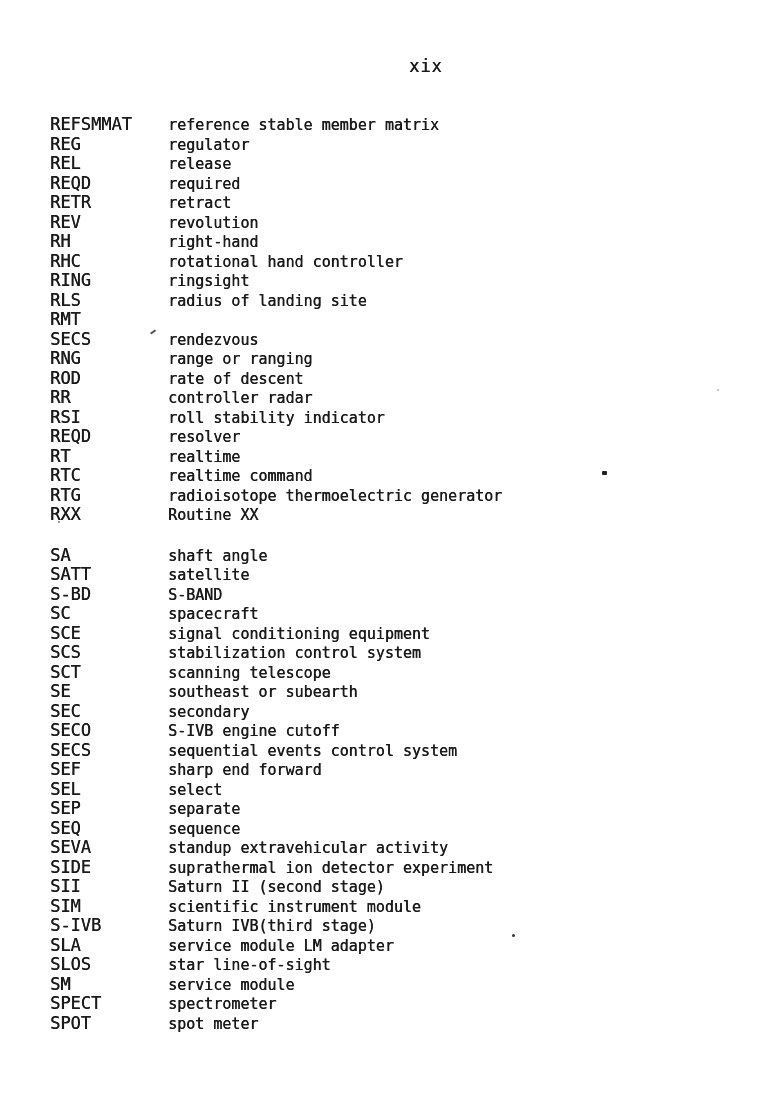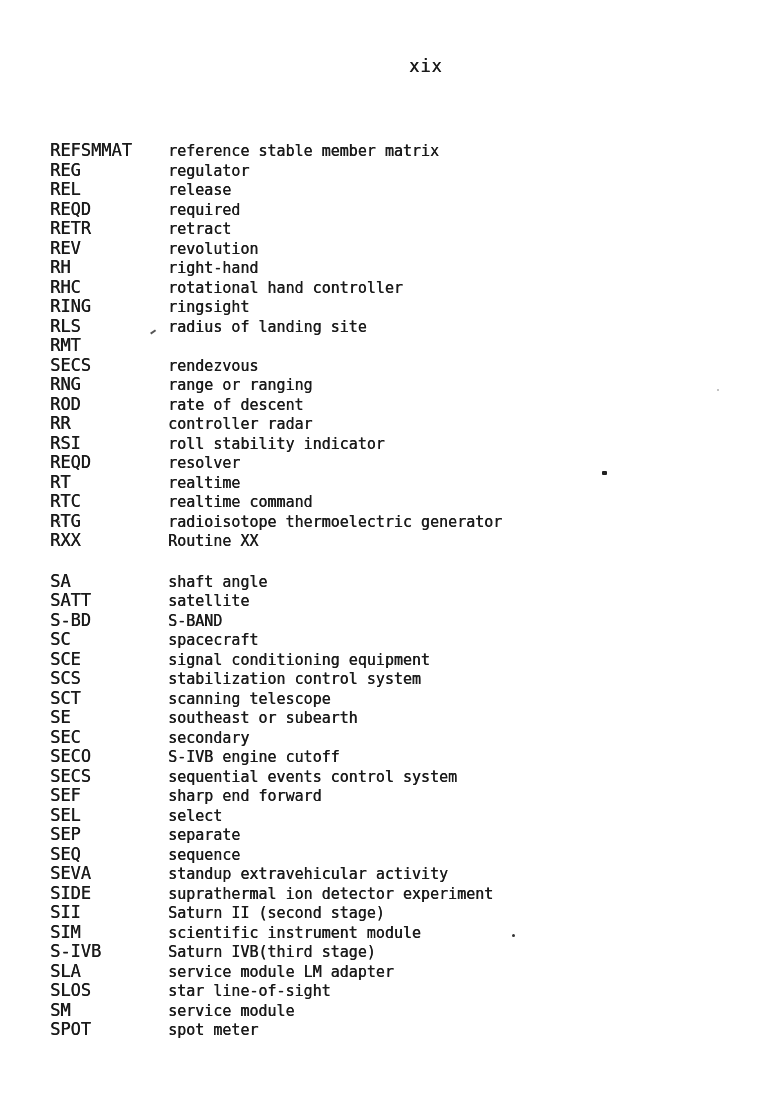--- a/index.html
+++ b/index.html
@@ -35,21 +35,20 @@
   .entry-row {
     display: flex;
     align-items: baseline;
     height: 19.5px;
     white-space: pre;
   }
   .abbr {
     flex: 0 0 118px;
     font-size: 17px;
     text-shadow: 0.4px 0 0 currentColor;
-    margin-top: 26px;
   }
   .def {
     font-size: 15px;
     text-shadow: 0.4px 0 0 currentColor;
   }
   
   .artifact {
     position: absolute;
   }
   .artifact-tick {
@@ -137,20 +136,21 @@
       <div class="entry-row"><span class="abbr">SEP</span><span class="def">separate</span></div>
       <div class="entry-row"><span class="abbr">SEQ</span><span class="def">sequence</span></div>
       <div class="entry-row"><span class="abbr">SEVA</span><span class="def">standup extravehicular activity</span></div>
       <div class="entry-row"><span class="abbr">SIDE</span><span class="def">suprathermal ion detector experiment</span></div>
       <div class="entry-row"><span class="abbr">SII</span><span class="def">Saturn II (second stage)</span></div>
       <div class="entry-row"><span class="abbr">SIM</span><span class="def">scientific instrument module</span></div>
       <div class="entry-row"><span class="abbr">S-IVB</span><span class="def">Saturn IVB(third stage)</span></div>
       <div class="entry-row"><span class="abbr">SLA</span><span class="def">service module LM adapter</span></div>
       <div class="entry-row"><span class="abbr">SLOS</span><span class="def">star line-of-sight</span></div>
       <div class="entry-row"><span class="abbr">SM</span><span class="def">service module</span></div>
+      <div class="entry-row"><span class="abbr">SPECT</span><span class="def">spectrometer</span></div>
       <div class="entry-row"><span class="abbr">SPOT</span><span class="def">spot meter</span></div>
     </div>
   </div>
 
 <div class="artifact artifact-tick"></div>
 <div class="artifact artifact-speck-1"></div>
 <div class="artifact artifact-speck-2"></div>
 <div class="artifact artifact-speck-3"></div>
 <div class="artifact artifact-speck-4"></div>
 

